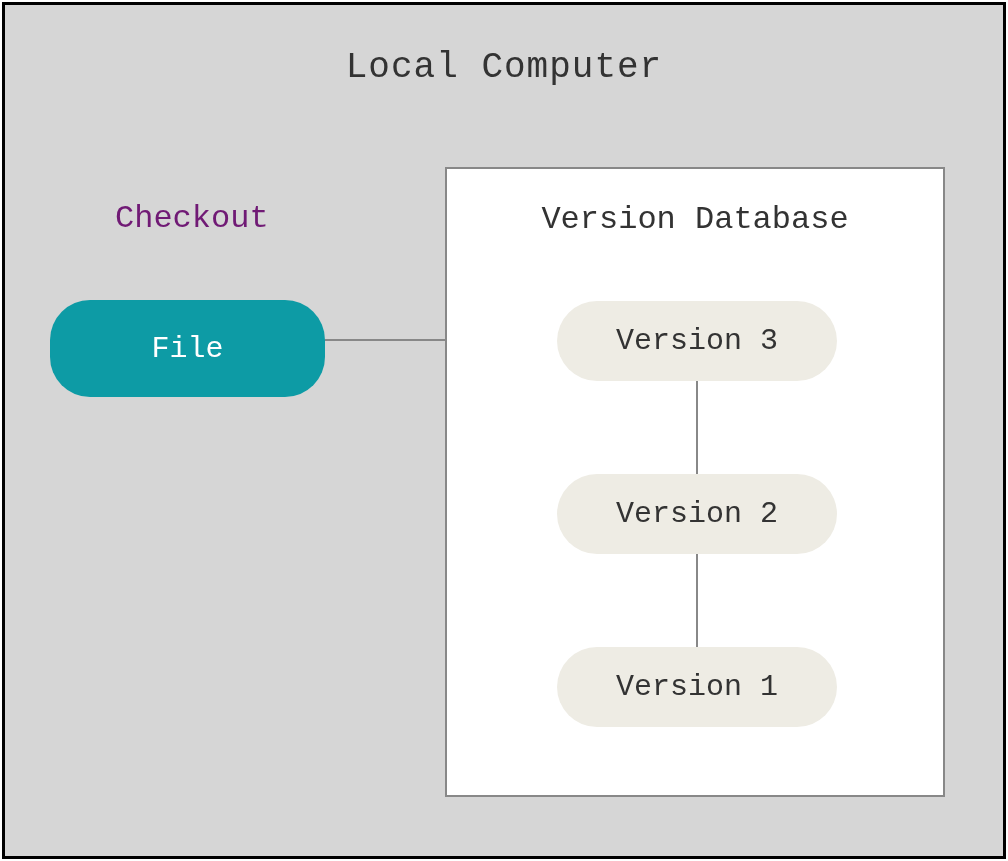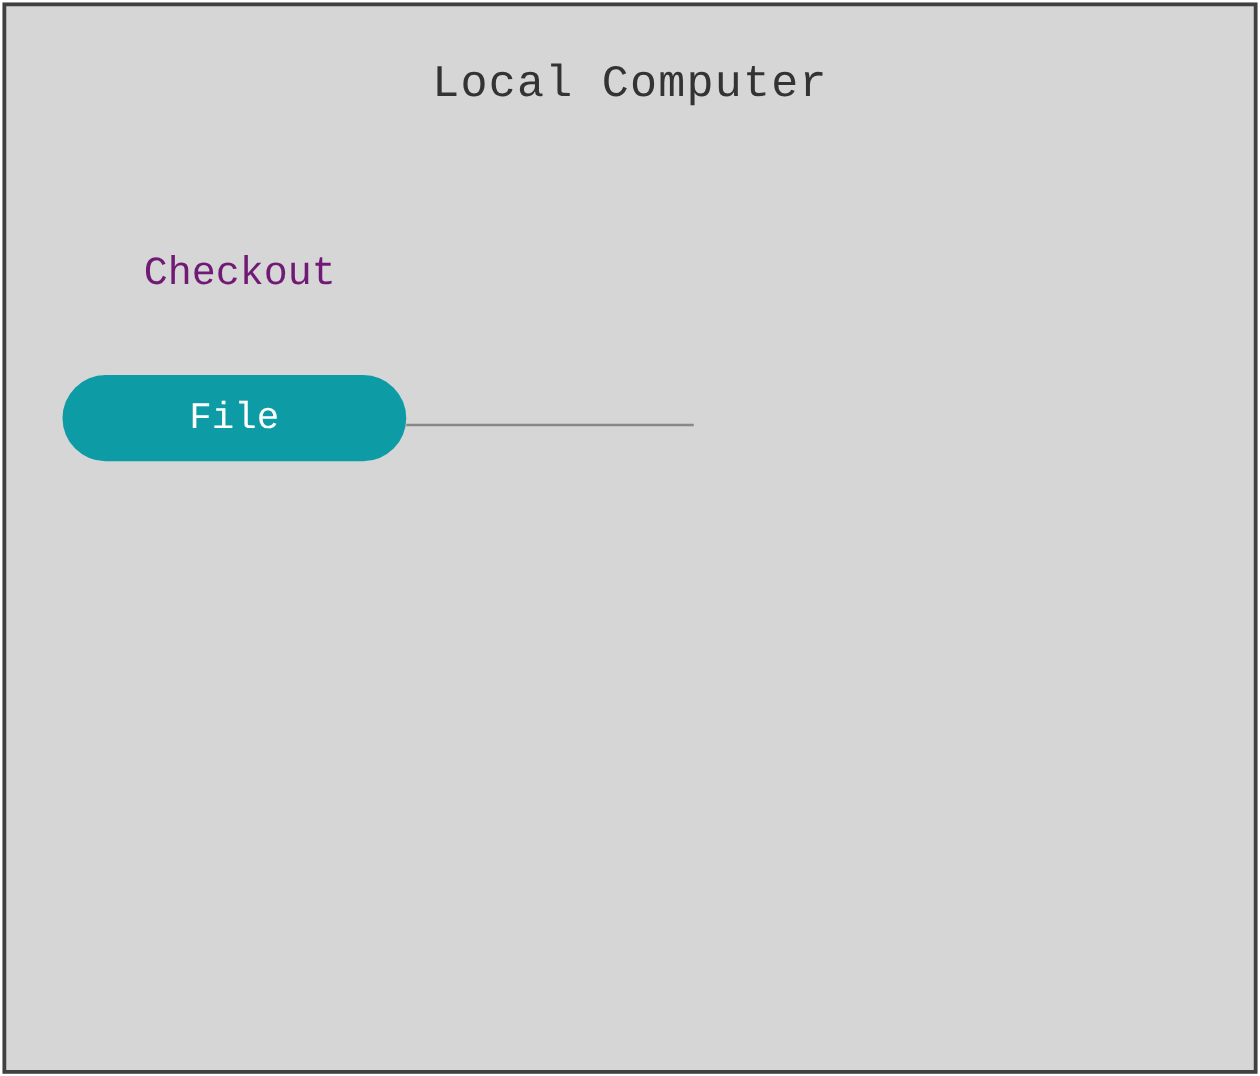--- a/index.html
+++ b/index.html
@@ -13,21 +13,21 @@
       width: 1008px;
       height: 861px;
       position: relative;
     }
     .outer-frame {
       position: absolute;
       top: 2px;
       left: 2px;
       width: 1004px;
       height: 857px;
-      border: 3px solid #404040;
+      border: 3px solid #000000;
       background: #d6d6d6;
       padding-left: 36px;
     }
     .title {
       position: absolute;
       top: 42px;
       left: 0;
       width: 100%;
       text-align: center;
       font-size: 36px;
@@ -39,21 +39,21 @@
       top: 195px;
       left: 110px;
       font-size: 32px;
       color: #701a75;
     }
     .file-node {
       position: absolute;
       top: 295px;
       left: 45px;
       width: 275px;
-      height: 69px;
+      height: 97px;
       background: #0d9ba5;
       border-radius: 40px;
       display: flex;
       align-items: center;
       justify-content: center;
       color: #fff;
       font-size: 30px;
       z-index: 2;
     }
     .db-box {
@@ -127,13 +127,29 @@
   <div class="title">Local Computer</div>
 
   <div class="checkout-label">Checkout</div>
 
   <div class="connector-horizontal"></div>
 
   <div class="file-node">
     <span>File</span>
   </div>
 
+  <div class="db-box">
+    <div class="db-title">Version Database</div>
+
+    <div class="connector-vertical-1"></div>
+    <div class="connector-vertical-2"></div>
+
+    <div class="version-node v3">
+      <span>Version 3</span>
+    </div>
+    <div class="version-node v2">
+      <span>Version 2</span>
+    </div>
+    <div class="version-node v1">
+      <span>Version 1</span>
+    </div>
+  </div>
 </div>
 
 </body></html>

